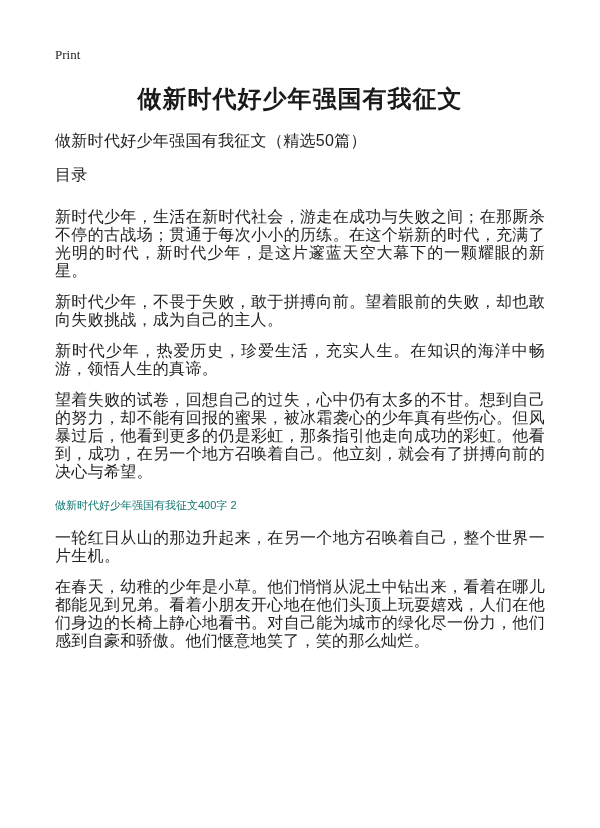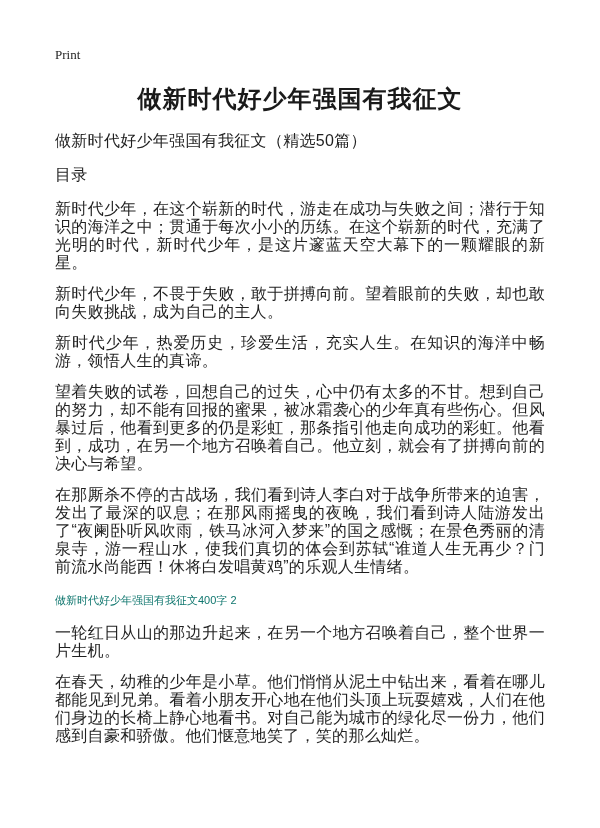--- a/index.html
+++ b/index.html
@@ -45,21 +45,21 @@
     margin: 0 0 13px 0;
     text-align: justify;
     letter-spacing: 0.3px;
     color: #1f1f1f;
   }
   .subtitle {
     margin-bottom: 12px;
   }
   .toc-heading {
     margin-top: 16px;
-    margin-bottom: 16px;
+    margin-bottom: 24px;
   }
   .section-heading {
     font-size: 11px;
     font-weight: normal;
     line-height: 17px;
     margin: 16px 0 15px 0;
     color: #0f766e;
   }
   .last {
     margin-bottom: 0;
@@ -73,29 +73,28 @@
   <span class="print-label">Print</span>
 
   <h1 class="doc-title">做新时代好少年强国有我征文</h1>
 
   <p class="para subtitle">做新时代好少年强国有我征文（精选50篇）</p>
 
 
   <p class="para toc-heading">目录</p>
 
 
-  <p class="para">新时代少年，在这个崭新的时代，游走在成功与失败之间；潜行于知识的海洋之中；贯通于每次小小的历练。在这个崭新的时代，充满了光明的时代，新时代少年，是这片邃蓝天空大幕下的一颗耀眼的新星。</p>
+  <p class="para">新时代少年，生活在新时代社会，游走在成功与失败之间；在那厮杀不停的古战场；贯通于每次小小的历练。在这个崭新的时代，充满了光明的时代，新时代少年，是这片邃蓝天空大幕下的一颗耀眼的新星。</p>
 
   <p class="para">新时代少年，不畏于失败，敢于拼搏向前。望着眼前的失败，却也敢向失败挑战，成为自己的主人。</p>
 
   <p class="para">新时代少年，热爱历史，珍爱生活，充实人生。在知识的海洋中畅游，领悟人生的真谛。</p>
 
   <p class="para">望着失败的试卷，回想自己的过失，心中仍有太多的不甘。想到自己的努力，却不能有回报的蜜果，被冰霜袭心的少年真有些伤心。但风暴过后，他看到更多的仍是彩虹，那条指引他走向成功的彩虹。他看到，成功，在另一个地方召唤着自己。他立刻，就会有了拼搏向前的决心与希望。</p>
 
-  <p class="para">在那厮杀不停的古战场，我们看到诗人李白对于战争所带来的迫害，发出了最深的叹息；在那风雨摇曳的夜晚，我们看到诗人陆游发出了“夜阑卧听风吹雨，铁马冰河入梦来”的国之感慨；在景色秀丽的清泉寺，游一程山水，使我们真切的体会到苏轼“谁道人生无再少？门前流水尚能西！休将白发唱黄鸡”的乐观人生情绪。</p>
 
   <h2 class="section-heading">做新时代好少年强国有我征文400字 2</h2>
 
   <p class="para">一轮红日从山的那边升起来，在另一个地方召唤着自己，整个世界一片生机。</p>
 
   <p class="para last">在春天，幼稚的少年是小草。他们悄悄从泥土中钻出来，看着在哪儿都能见到兄弟。看着小朋友开心地在他们头顶上玩耍嬉戏，人们在他们身边的长椅上静心地看书。对自己能为城市的绿化尽一份力，他们感到自豪和骄傲。他们惬意地笑了，笑的那么灿烂。</p>
 
 </div>
 
 </body></html>

